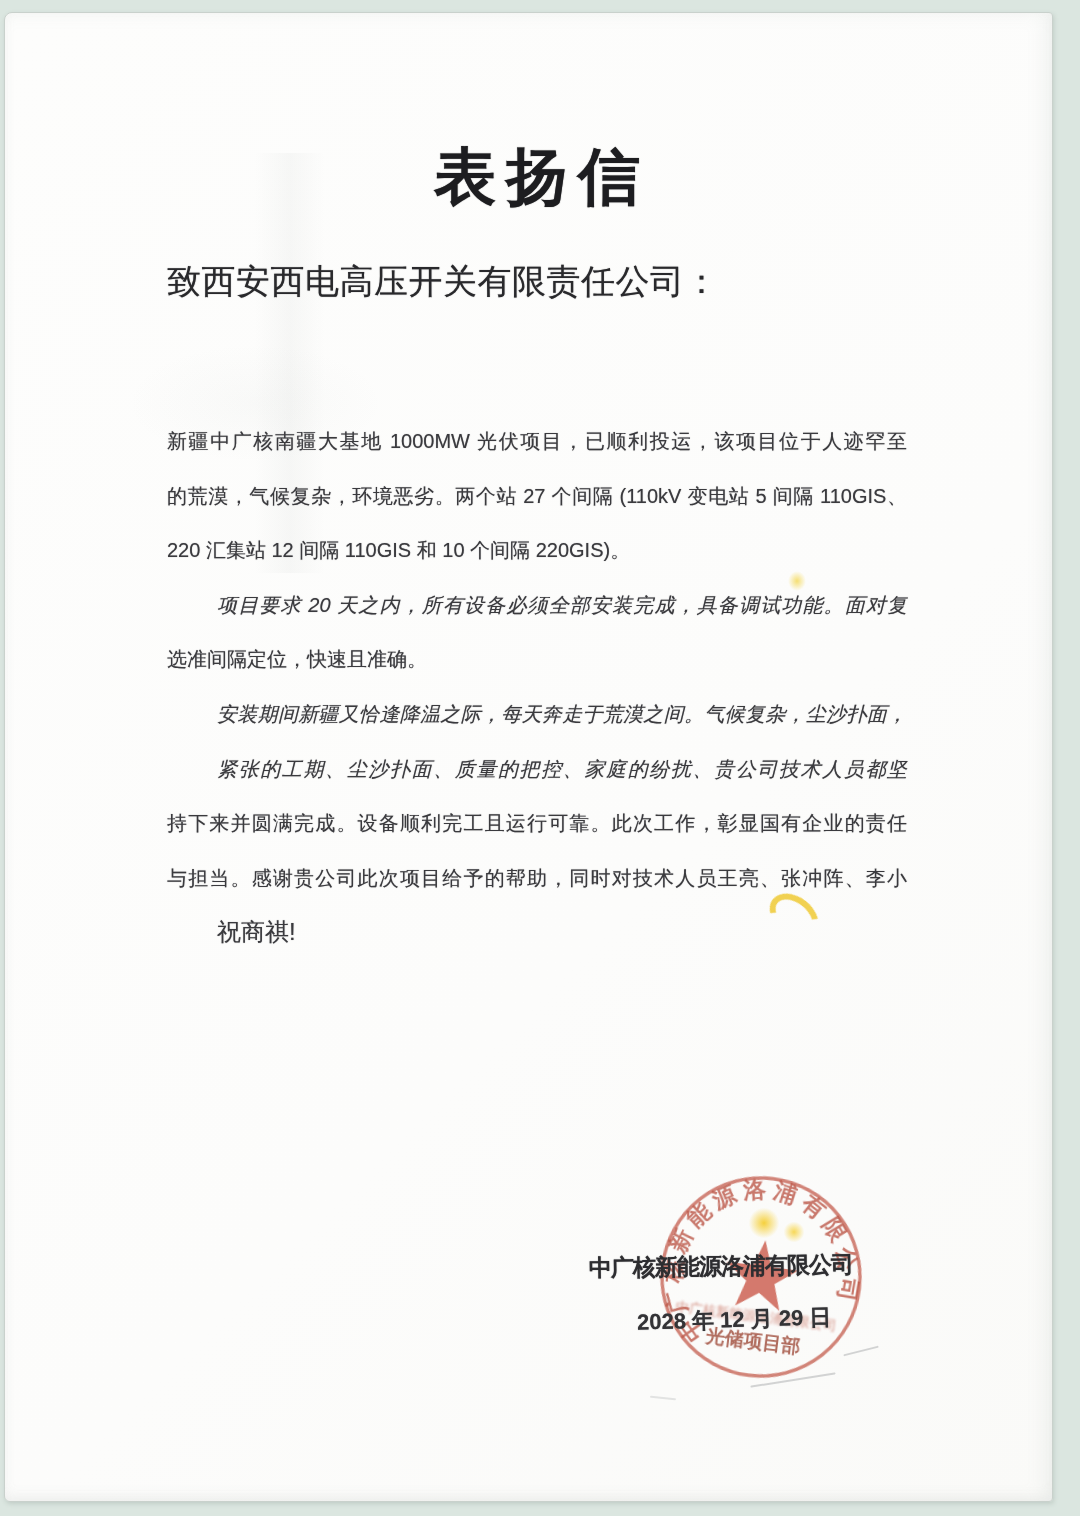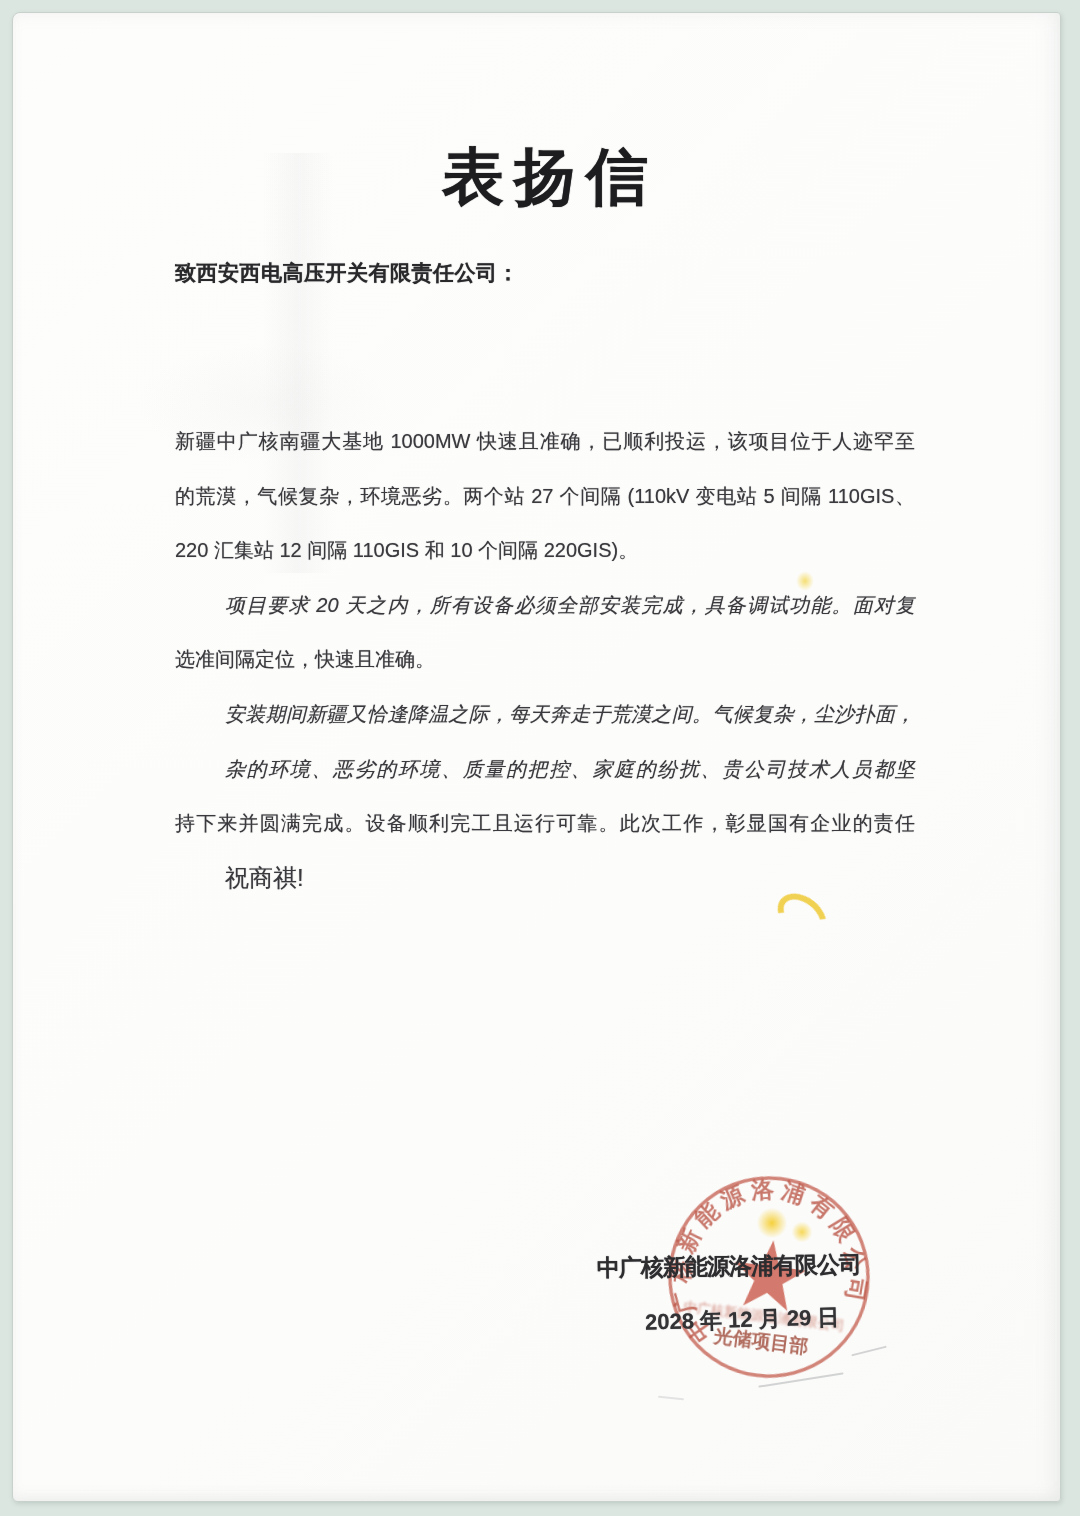--- a/index.html
+++ b/index.html
@@ -4,21 +4,21 @@
 <style>
   html,body{margin:0;padding:0;}
   body{
     width:1080px;height:1516px;
     background:#dbe6e0;
     position:relative;
     font-family:"Liberation Sans",sans-serif;
     overflow:hidden;
   }
   .paper{
-    position:absolute;left:12px;top:12px;
+    position:absolute;left:4px;top:12px;
     width:1047px;height:1488px;
     background:linear-gradient(135deg,#fdfdfc 0%,#fcfcfb 60%,#fafaf8 100%);
     border:1px solid #c9d1cc;
     border-radius:8px 4px 4px 6px;
     box-shadow:inset -8px 0 18px rgba(150,162,156,.10),
                inset 0 -5px 12px rgba(150,162,156,.07),
                1px 2px 4px rgba(120,135,128,.25);
   }
   
   .streak{position:absolute;pointer-events:none;}
@@ -29,21 +29,21 @@
   .letter-title{
     position:absolute;left:162px;top:122px;width:740px;
     text-align:center;
     font-family:"Liberation Serif",serif;
     font-size:62px;font-weight:900;color:#1d1d20;
     letter-spacing:10px;text-indent:10px;
     text-shadow:0 0 1px rgba(20,20,20,.8);
   }
   .salutation{
     position:absolute;left:162px;top:246px;
-    font-size:21px;font-weight:700;color:#29292c;
+    font-size:34px;font-weight:400;color:#29292c;
     letter-spacing:.5px;
     text-shadow:0 0 1px rgba(40,40,40,.65);
   }
   .body-block{
     position:absolute;left:162px;top:401px;width:740px;
     font-size:20px;color:#3a3a3e;
     text-shadow:0 0 1px rgba(60,60,64,.55);
   }
   .line{
     height:54.6px;line-height:54.6px;
@@ -102,34 +102,35 @@
   <div class="streak streak-1"></div>
   <div class="streak streak-2"></div>
 
   <div class="letter-title">表扬信</div>
 
   <div class="salutation">致西安西电高压开关有限责任公司：</div>
 
   <div class="body-block">
 
     <div class="para">
-        <div class="line">新疆中广核南疆大基地 1000MW 快速且准确，已顺利投运，该项目位于人迹罕至</div>
+        <div class="line">新疆中广核南疆大基地 1000MW 光伏项目，已顺利投运，该项目位于人迹罕至</div>
         <div class="line">的荒漠，气候复杂，环境恶劣。两个站 27 个间隔 (110kV 变电站 5 间隔 110GIS、</div>
         <div class="line last">220 汇集站 12 间隔 110GIS 和 10 个间隔 220GIS)。</div>
       </div>
       <div class="para indent">
         <div class="line">项目要求 20 天之内，所有设备必须全部安装完成，具备调试功能。面对复</div>
         <div class="line last">选准间隔定位，快速且准确。</div>
       </div>
       <div class="para indent">
         <div class="line">安装期间新疆又恰逢降温之际，每天奔走于荒漠之间。气候复杂，尘沙扑面，</div>
       </div>
       <div class="para indent">
-        <div class="line">杂的环境、恶劣的环境、质量的把控、家庭的纷扰、贵公司技术人员都坚</div>
+        <div class="line">紧张的工期、尘沙扑面、质量的把控、家庭的纷扰、贵公司技术人员都坚</div>
         <div class="line">持下来并圆满完成。设备顺利完工且运行可靠。此次工作，彰显国有企业的责任</div>
+        <div class="line">与担当。感谢贵公司此次项目给予的帮助，同时对技术人员王亮、张冲阵、李小</div>
       </div>
       <div class="closing">祝商祺!</div>
   </div>
 
   <div class="sig-company">中广核新能源洛浦有限公司</div>
   <div class="sig-date">2028 年 12 月 29 日</div>
 
   <svg class="seal" viewBox="0 0 226 226" xmlns="http://www.w3.org/2000/svg">
     <defs>
       <filter id="sealBlur" x="-20%" y="-20%" width="140%" height="140%">

